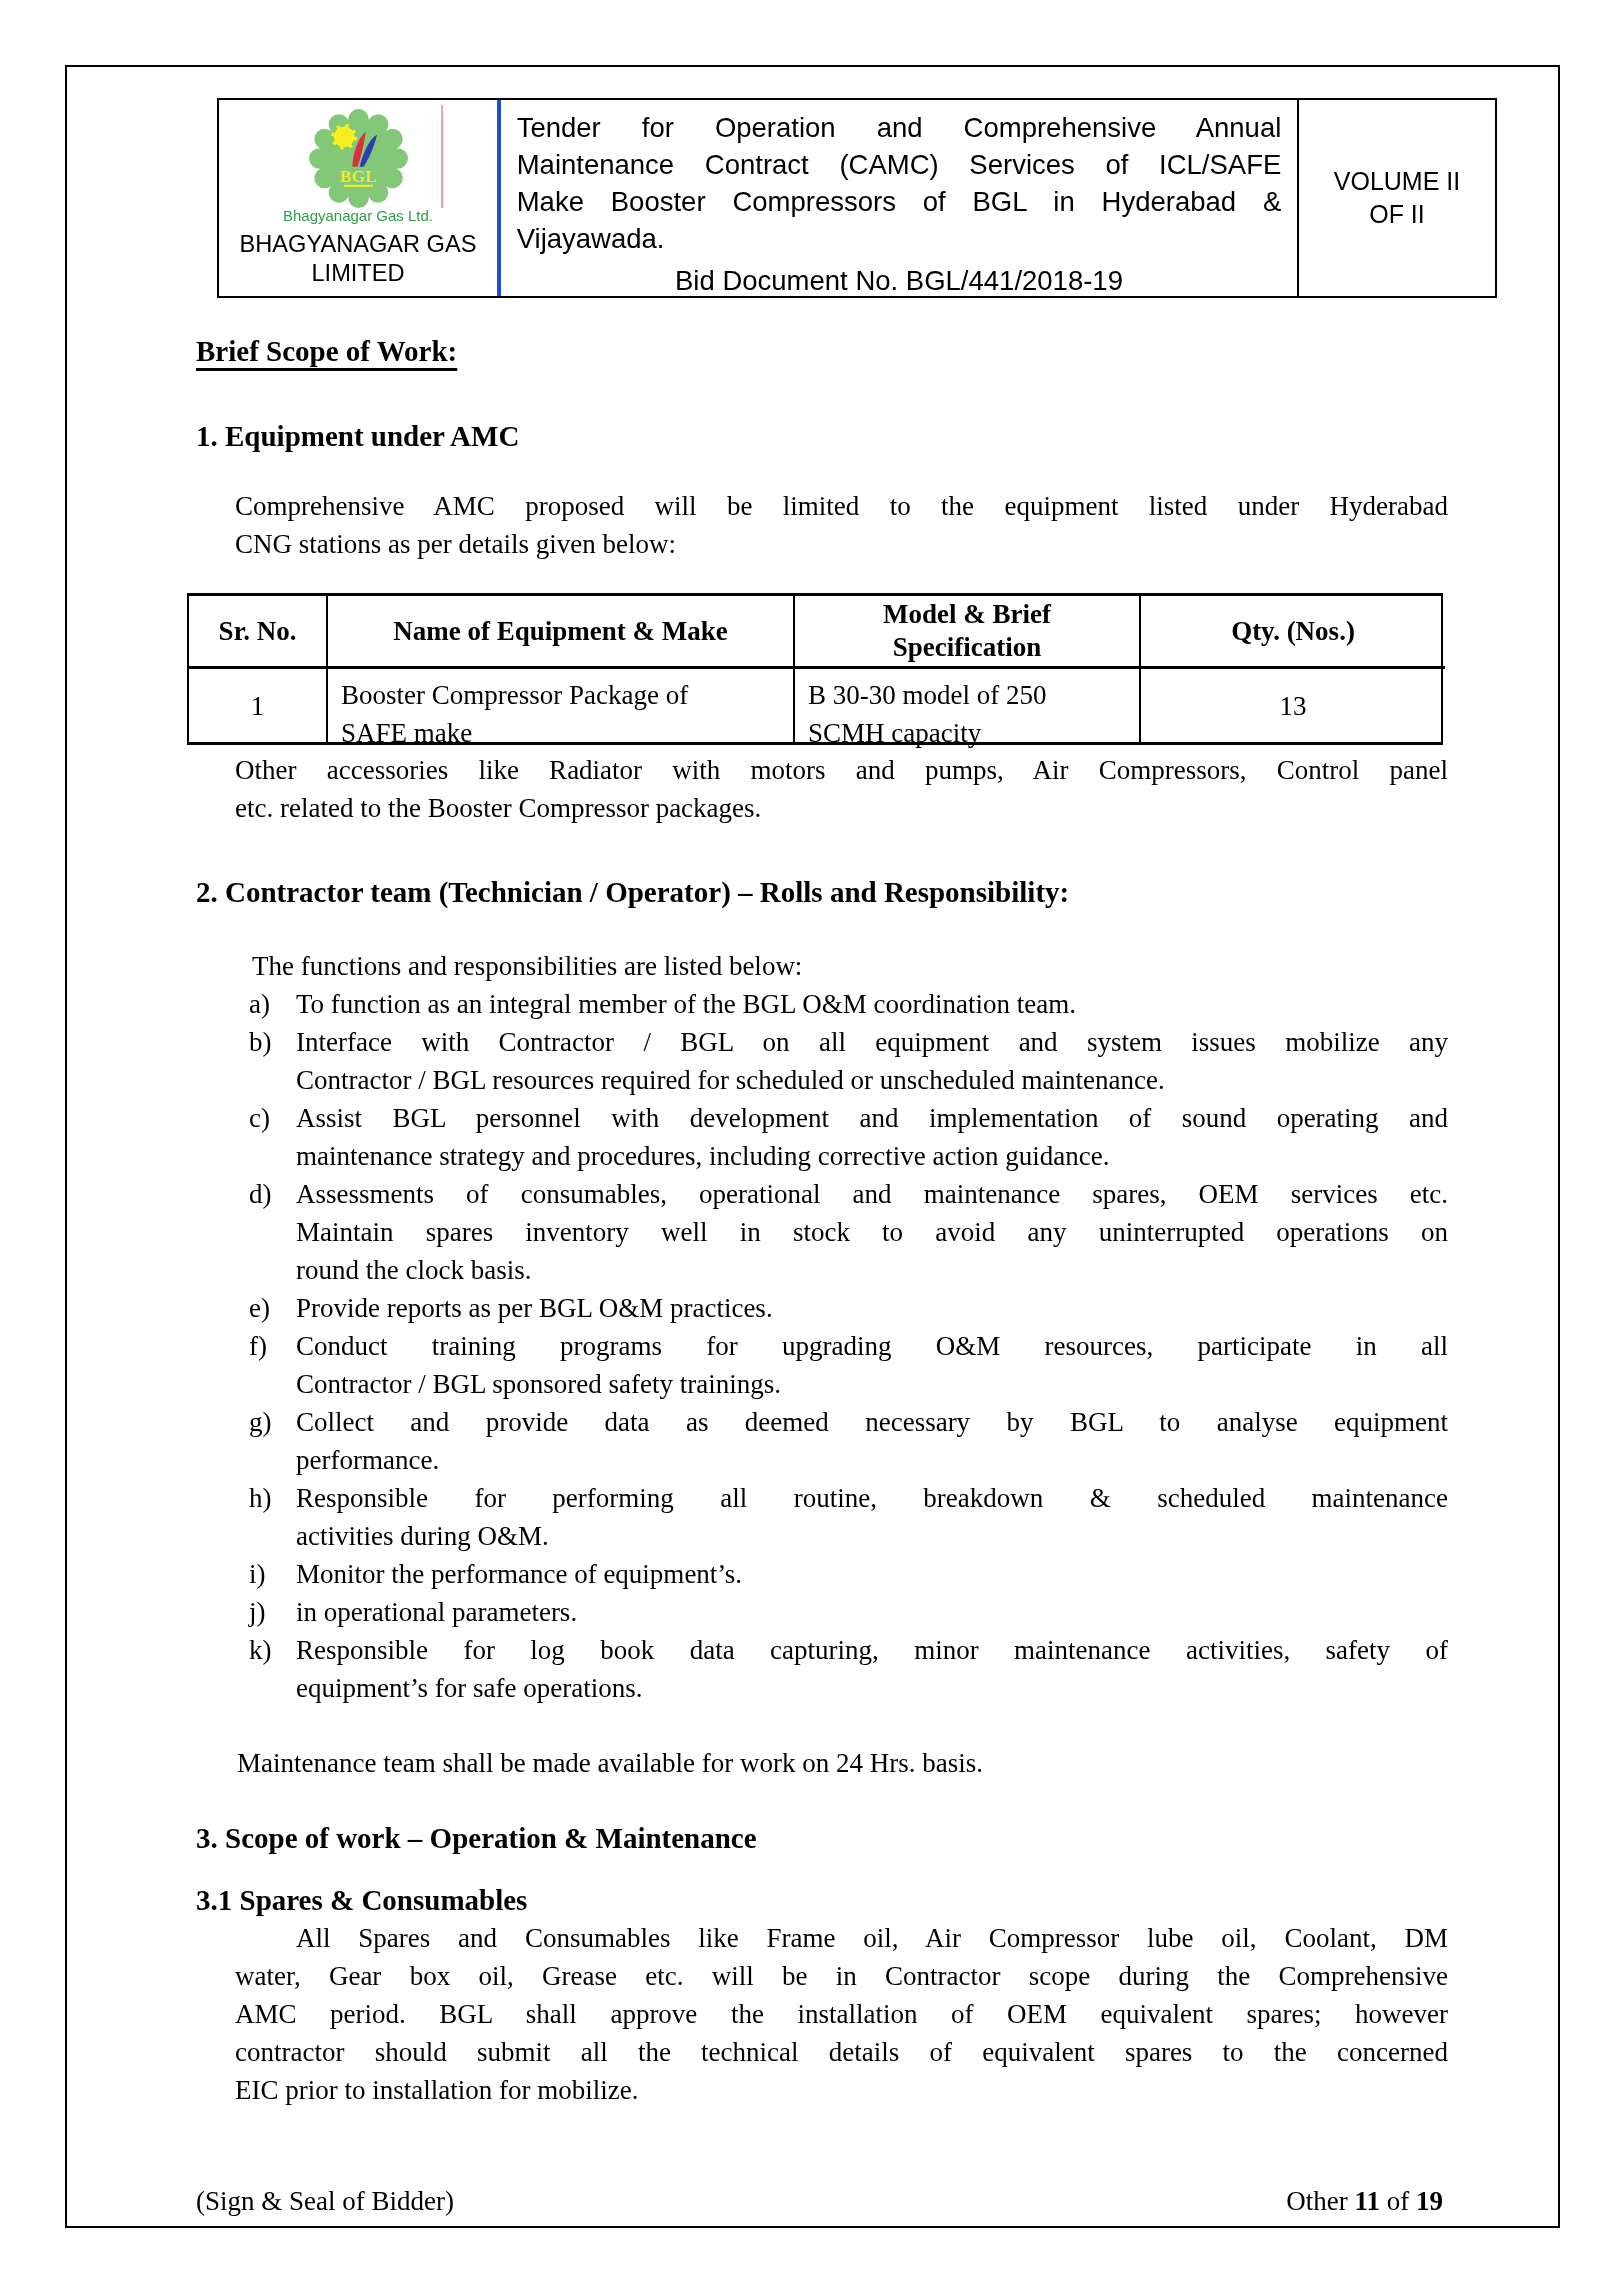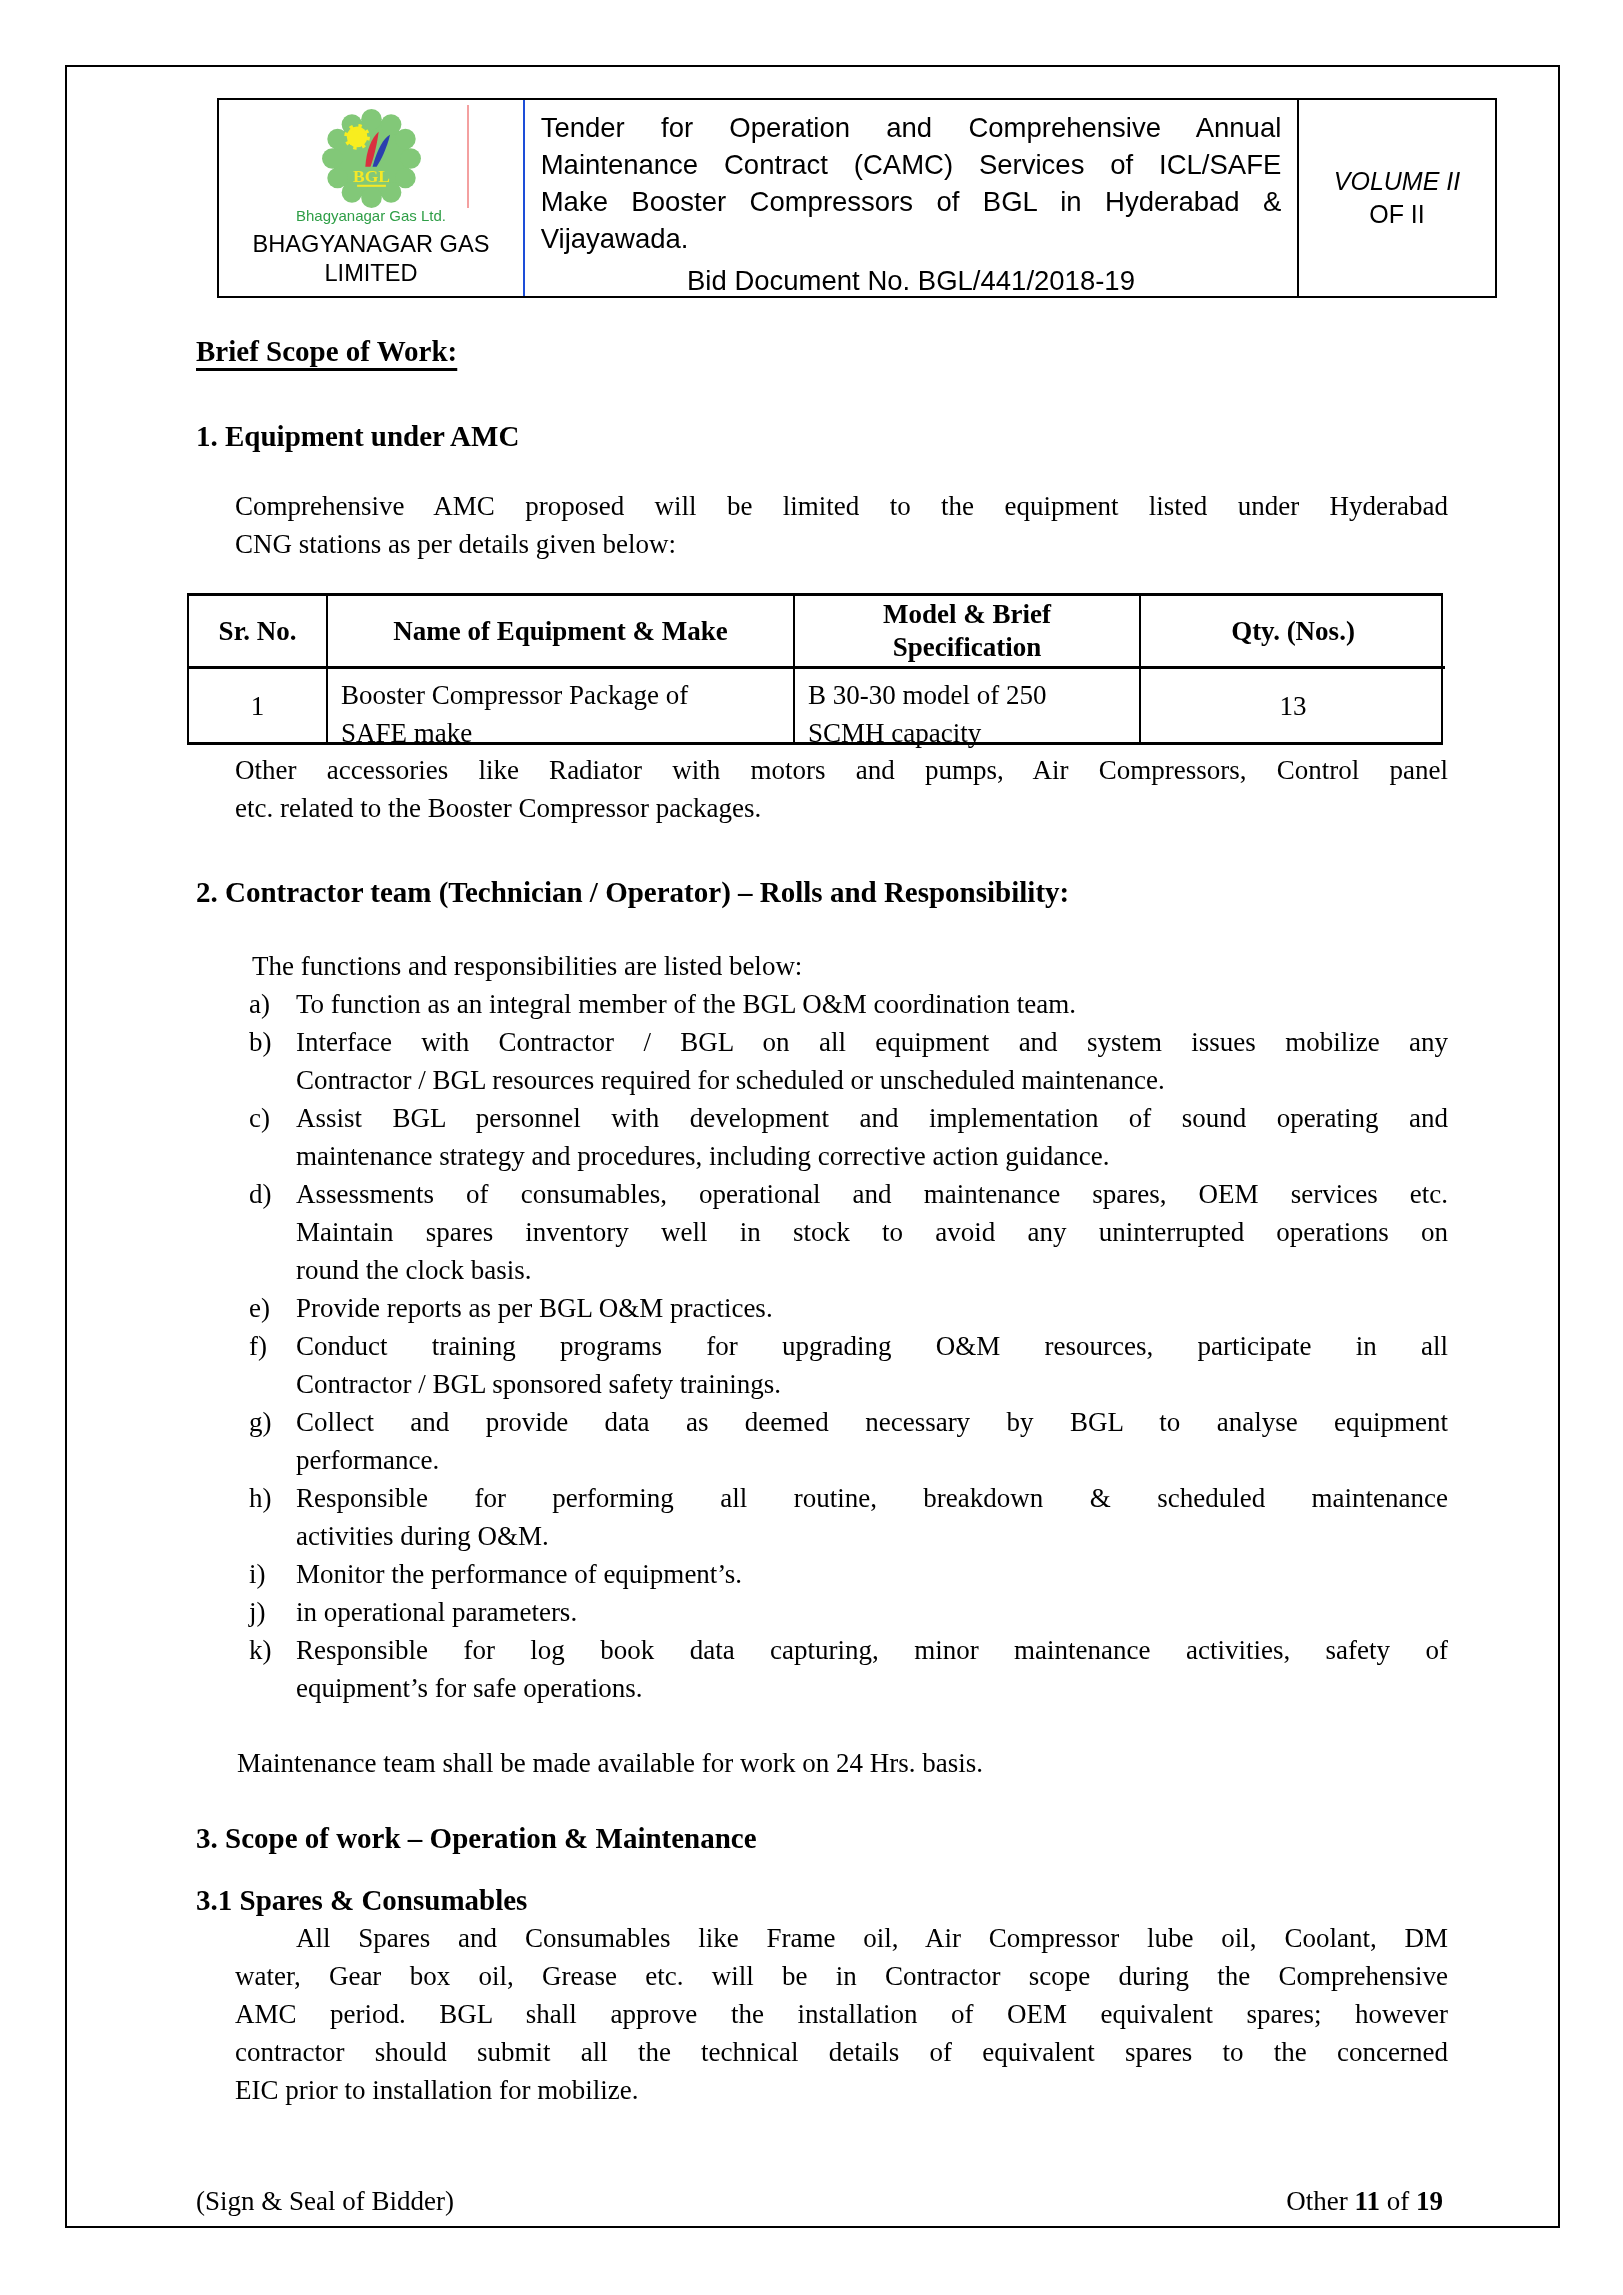--- a/index.html
+++ b/index.html
@@ -12,21 +12,21 @@
     position:absolute; left:65px; top:65px; width:1495px; height:2163px;
     border:2px solid #000; box-sizing:border-box;
   }
   
   .header-table {
     position:absolute; left:150px; top:31px; width:1280px; height:200px;
     display:flex; border:2.6px solid #000; box-sizing:border-box;
     font-family:"Liberation Sans", sans-serif;
   }
   .hcell { box-sizing:border-box; position:relative; }
-  .hcell-logo { width:306px; border-right:2px solid #1d4ed8; text-align:center; }
+  .hcell-logo { width:282px; border-right:4px solid #1d4ed8; text-align:center; }
   .hcell-title { flex:1; border-right:2px solid #000; padding:5.2px 15.7px 0 15.7px; }
   .hcell-volume { width:196px; display:flex; align-items:center; justify-content:center;
                   text-align:center; font-size:25px; line-height:33px; }
   .logo-svg { display:block; margin:6.5px auto 0 auto; }
   .logo-sub { font-size:15px; color:#2e9e46; line-height:17px; margin-top:-2.6px; }
   .company-name { font-size:23.6px; line-height:29px; margin-top:6.5px; color:#000; }
   .pink-line { position:absolute; top:5.2px; right:54px; width:2px; height:103px; background:#f4a0a0; }
   .title-para { font-size:27.5px; line-height:37px; margin-top:4px; }
   .bid-line { font-size:27.5px; line-height:37px; text-align:center; margin-top:5.2px; }
   
@@ -99,21 +99,21 @@
         <div class="title-para">
             <div class="jl">Tender for Operation and Comprehensive Annual</div>
             <div class="jl">Maintenance Contract (CAMC) Services of ICL/SAFE</div>
             <div class="jl">Make Booster Compressors of BGL in Hyderabad &amp;</div>
             <div class="ll">Vijayawada.</div>
           </div>
         <div class="bid-line">Bid Document No. BGL/441/2018-19</div>
       </div>
       <div class="hcell hcell-volume">
         <div>
-            <div class="ll" style="text-align: center; font-style: italic;">VOLUME II</div>
+            <div class="ll" style="text-align: center;">VOLUME II</div>
             <div class="ll" style="text-align: center;">OF II</div>
           </div>
       </div>
     </div>
 
     <div class="heading" style="left:129px; top:265px;">
       <span class="underlined">Brief Scope of Work:</span>
     </div>
 
     <div class="heading" style="left:129px; top:350px;">1. Equipment under AMC</div>

